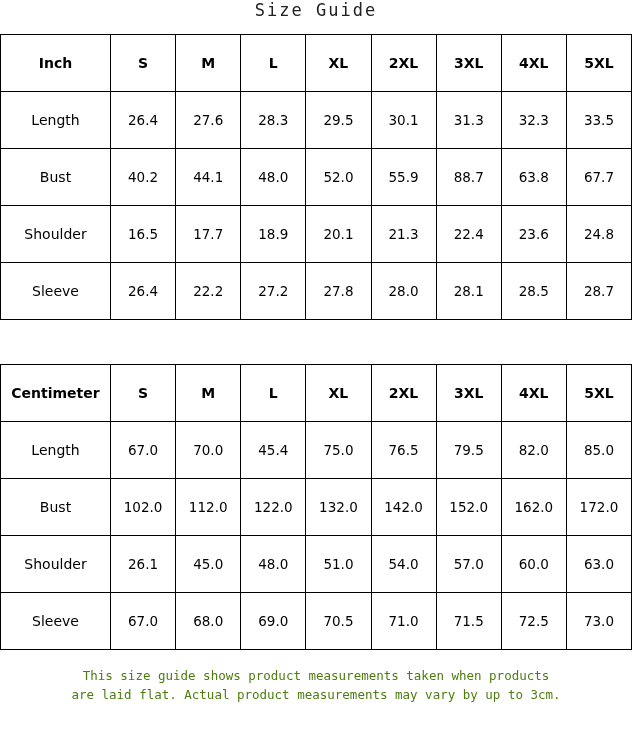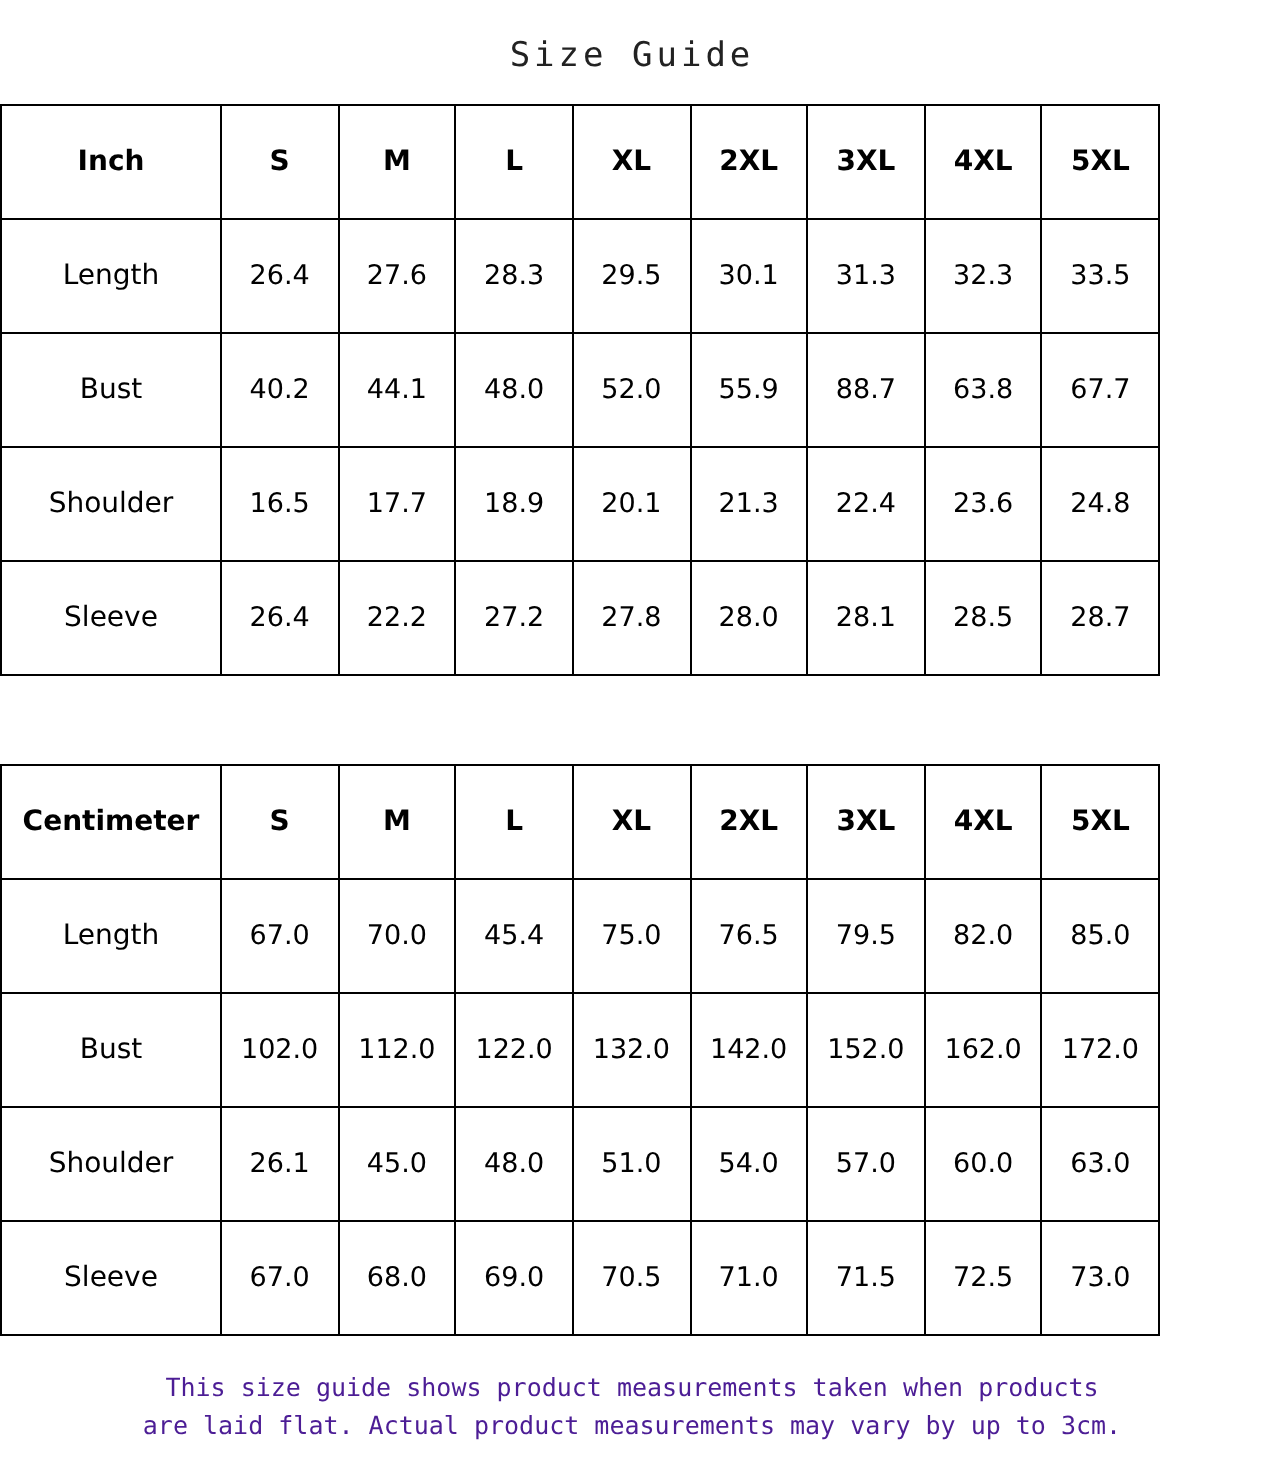--- a/index.html
+++ b/index.html
@@ -19,26 +19,25 @@
     width: 632px;
     height: 730px;
     box-sizing: border-box;
   }
   .title {
     text-align: center;
     font-family: "DejaVu Sans Mono", monospace;
     font-size: 17px;
     letter-spacing: 2px;
     color: #222222;
-    padding-top: 18px;
     padding-bottom: 14px;
   }
   table.size-table {
     border-collapse: collapse;
-    width: 580px;
+    width: 632px;
     table-layout: fixed;
   }
   table.size-table td, table.size-table th {
     border: 1px solid #000000;
     height: 56px;
     text-align: center;
     vertical-align: middle;
     font-family: "DejaVu Sans", sans-serif;
     font-size: 13.5px;
     color: #000000;
@@ -62,21 +61,21 @@
   .spacer {
     height: 44px;
     width: 632px;
     background: #ffffff;
   }
   .note {
     text-align: center;
     font-family: "DejaVu Sans Mono", monospace;
     font-size: 12.5px;
     line-height: 19px;
-    color: #4c1d95;
+    color: #4d7c0f;
     padding-top: 16px;
     padding-left: 24px;
     padding-right: 24px;
   }
   .note-line {
     display: block;
   }
 </style>
 </head>
 <body>

